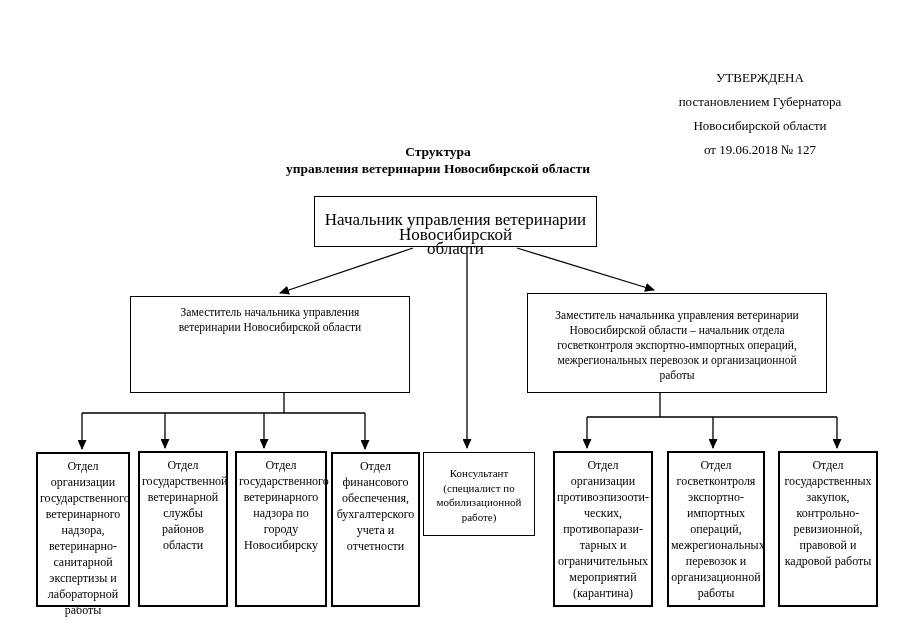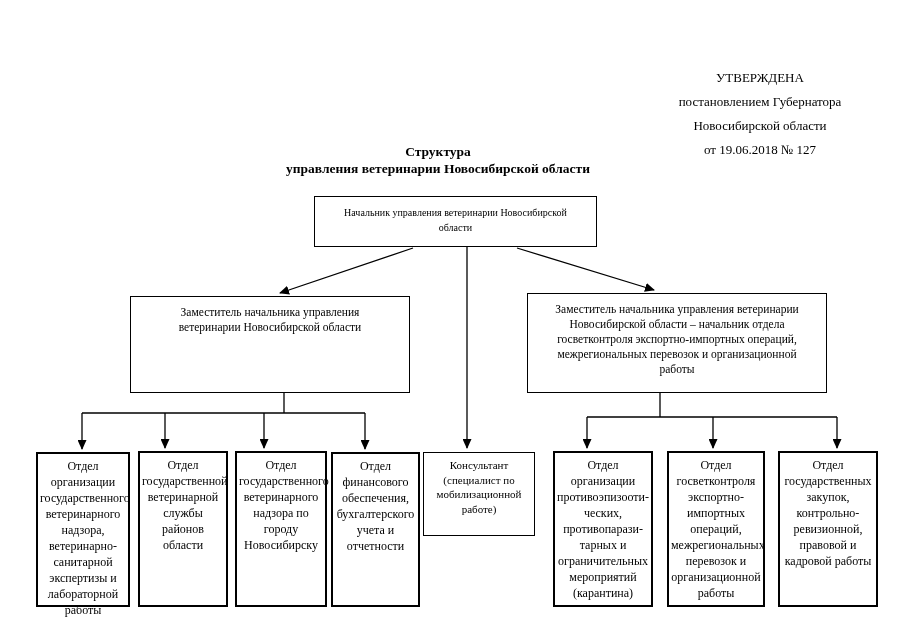--- a/index.html
+++ b/index.html
@@ -28,34 +28,34 @@
   }
   .connector-svg { position: absolute; left: 0; top: 0; }
   .node {
     position: absolute;
     box-sizing: border-box;
     border: 1.5px solid #000;
     background: #fff;
     text-align: center;
     white-space: pre-line;
   }
-  .node-head   { left: 314px; top: 196px; width: 283px; height: 51px;  font-size: 10px; line-height: 14.5px; padding-top: 9px; }
+  .node-head   { left: 314px; top: 196px; width: 283px; height: 51px;  font-size: 17px; line-height: 14.5px; padding-top: 16px; }
   .node-dep-l  { left: 130px; top: 296px; width: 280px; height: 97px;  font-size: 11.5px; line-height: 15px;   padding-top: 8px; }
-  .node-dep-r  { left: 527px; top: 293px; width: 300px; height: 100px; font-size: 11.5px; line-height: 15px;   padding-top: 8px; }
+  .node-dep-r  { left: 527px; top: 293px; width: 300px; height: 100px; font-size: 11.5px; line-height: 15px;   padding-top: 14px; }
   .dept {
     border-width: 2px;
     font-size: 12px; line-height: 16px;
     padding: 4px 2px 0 2px;
   }
   .node-d1 { left: 36px;  top: 452px; width: 94px;  height: 155px; }
   .node-d2 { left: 138px; top: 451px; width: 90px;  height: 156px; }
   .node-d3 { left: 235px; top: 451px; width: 92px;  height: 156px; }
   .node-d4 { left: 331px; top: 452px; width: 89px;  height: 155px; }
   .node-cons { left: 423px; top: 452px; width: 112px; height: 84px; border-width: 1.5px;
-               font-size: 11px; line-height: 14.5px; padding-top: 5px; text-align: center; }
+               font-size: 11px; line-height: 14.5px; padding-top: 13px; text-align: center; }
   .node-d5 { left: 553px; top: 451px; width: 100px; height: 156px; }
   .node-d6 { left: 667px; top: 451px; width: 98px;  height: 156px; }
   .node-d7 { left: 778px; top: 451px; width: 100px; height: 156px; }
 </style>
 </head>
 <body>
 
 <div class="page">
 
   <div class="approval prelines">УТВЕРЖДЕНА

